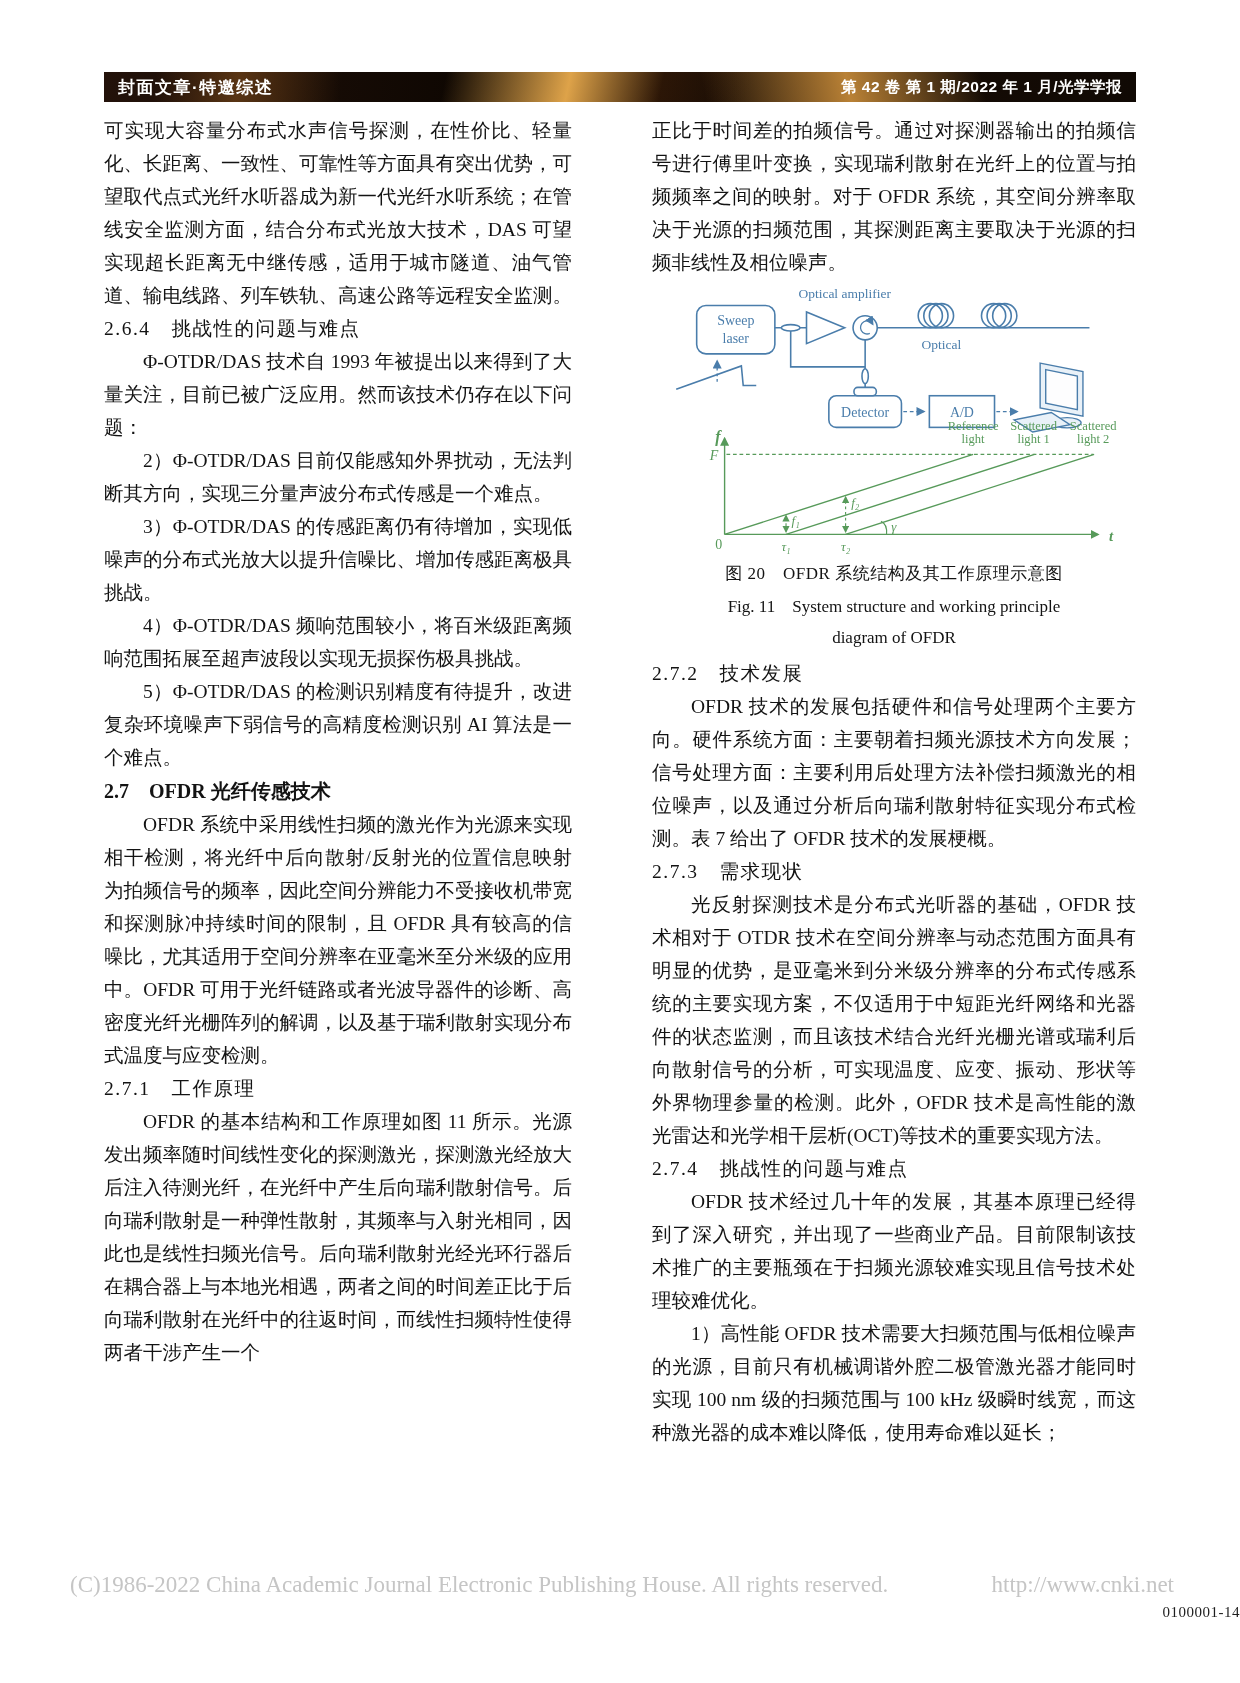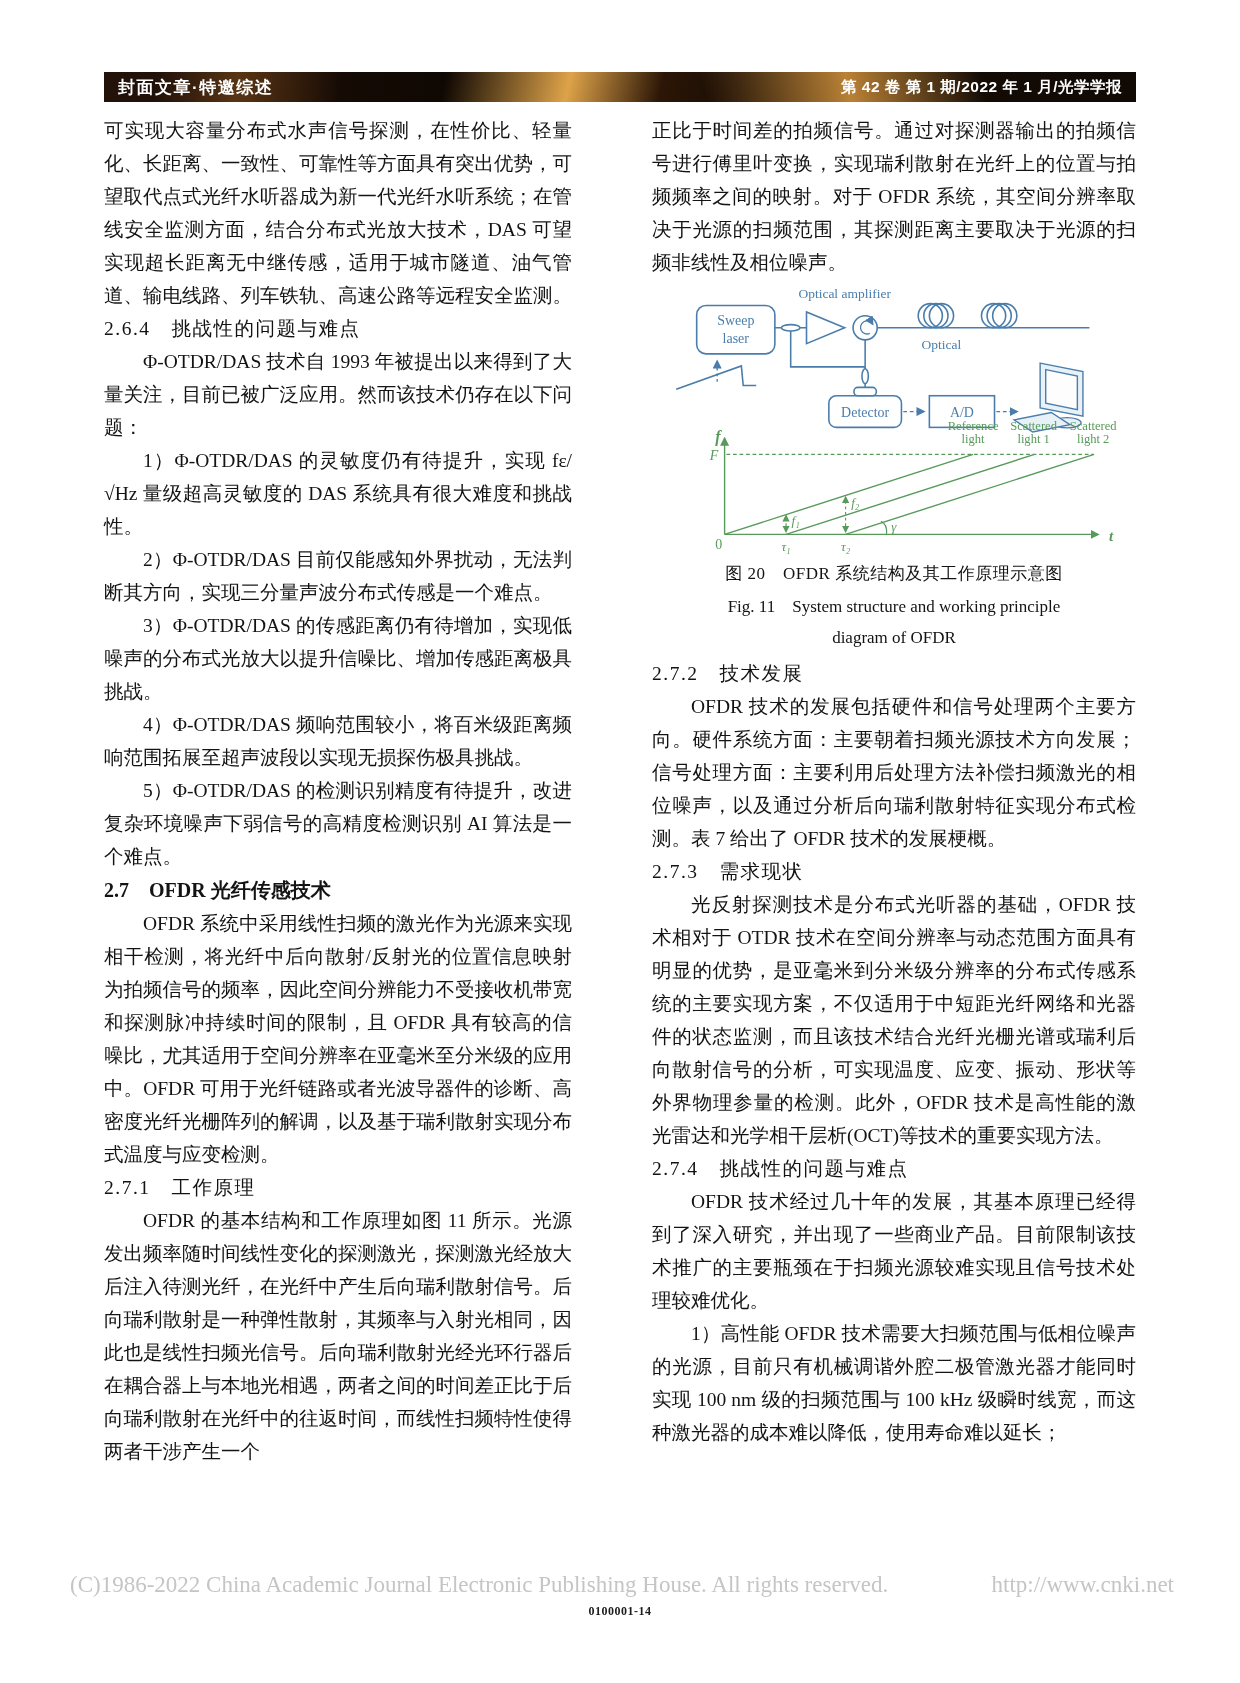--- a/index.html
+++ b/index.html
@@ -33,39 +33,38 @@
   .figure svg{display:block;width:484px;height:272px;}
   .cap-zh{text-align:center;font-size:17px;line-height:34px;margin-top:2px;letter-spacing:.5px;}
   .cap-en{text-align:center;font-size:17px;line-height:31px;}
   .cap-en2{text-align:center;font-size:17px;line-height:31px;margin-bottom:4px;}
   
   .copyright{
     position:absolute;left:70px;right:66px;top:1572px;
     display:flex;justify-content:space-between;
     color:#c5c5c5;font-size:23px;white-space:nowrap;
   }
-  .pagenum{position:absolute;left:0;top:1604px;width:100%;text-align:center;font-size:12px;color:#1d1d1d;letter-spacing:.5px;font-weight:bold;}
+  .pagenum{position:absolute;left:0;top:1604px;width:100%;text-align:right;font-size:15px;color:#1d1d1d;letter-spacing:.5px;}
 </style>
 </head>
 <body>
 
 <div class="page">
 
   <div class="banner">
     <span class="bl">封面文章·特邀综述</span>
     <span class="br">第 42 卷 第 1 期/2022 年 1 月/光学学报</span>
   </div>
 
   <div class="columns">
 
     <div class="col">
       <p class="body noind">可实现大容量分布式水声信号探测，在性价比、轻量化、长距离、一致性、可靠性等方面具有突出优势，可望取代点式光纤水听器成为新一代光纤水听系统；在管线安全监测方面，结合分布式光放大技术，DAS 可望实现超长距离无中继传感，适用于城市隧道、油气管道、输电线路、列车铁轨、高速公路等远程安全监测。</p>
       <div class="h3">2.6.4　挑战性的问题与难点</div>
       <p class="body">Φ-OTDR/DAS 技术自 1993 年被提出以来得到了大量关注，目前已被广泛应用。然而该技术仍存在以下问题：</p>
-      <p class="body">1）Φ-OTDR/DAS 的灵敏度仍有待提升，实现 fε/√Hz 量级超高灵敏度的 DAS 系统具有很大难度和挑战性。</p>
       <p class="body">2）Φ-OTDR/DAS 目前仅能感知外界扰动，无法判断其方向，实现三分量声波分布式传感是一个难点。</p>
       <p class="body">3）Φ-OTDR/DAS 的传感距离仍有待增加，实现低噪声的分布式光放大以提升信噪比、增加传感距离极具挑战。</p>
       <p class="body">4）Φ-OTDR/DAS 频响范围较小，将百米级距离频响范围拓展至超声波段以实现无损探伤极具挑战。</p>
       <p class="body">5）Φ-OTDR/DAS 的检测识别精度有待提升，改进复杂环境噪声下弱信号的高精度检测识别 AI 算法是一个难点。</p>
       <div class="h2">2.7　OFDR 光纤传感技术</div>
       <p class="body">OFDR 系统中采用线性扫频的激光作为光源来实现相干检测，将光纤中后向散射/反射光的位置信息映射为拍频信号的频率，因此空间分辨能力不受接收机带宽和探测脉冲持续时间的限制，且 OFDR 具有较高的信噪比，尤其适用于空间分辨率在亚毫米至分米级的应用中。OFDR 可用于光纤链路或者光波导器件的诊断、高密度光纤光栅阵列的解调，以及基于瑞利散射实现分布式温度与应变检测。</p>
       <div class="h3">2.7.1　工作原理</div>
       <p class="body">OFDR 的基本结构和工作原理如图 11 所示。光源发出频率随时间线性变化的探测激光，探测激光经放大后注入待测光纤，在光纤中产生后向瑞利散射信号。后向瑞利散射是一种弹性散射，其频率与入射光相同，因此也是线性扫频光信号。后向瑞利散射光经光环行器后在耦合器上与本地光相遇，两者之间的时间差正比于后向瑞利散射在光纤中的往返时间，而线性扫频特性使得两者干涉产生一个</p>
     </div>
 

